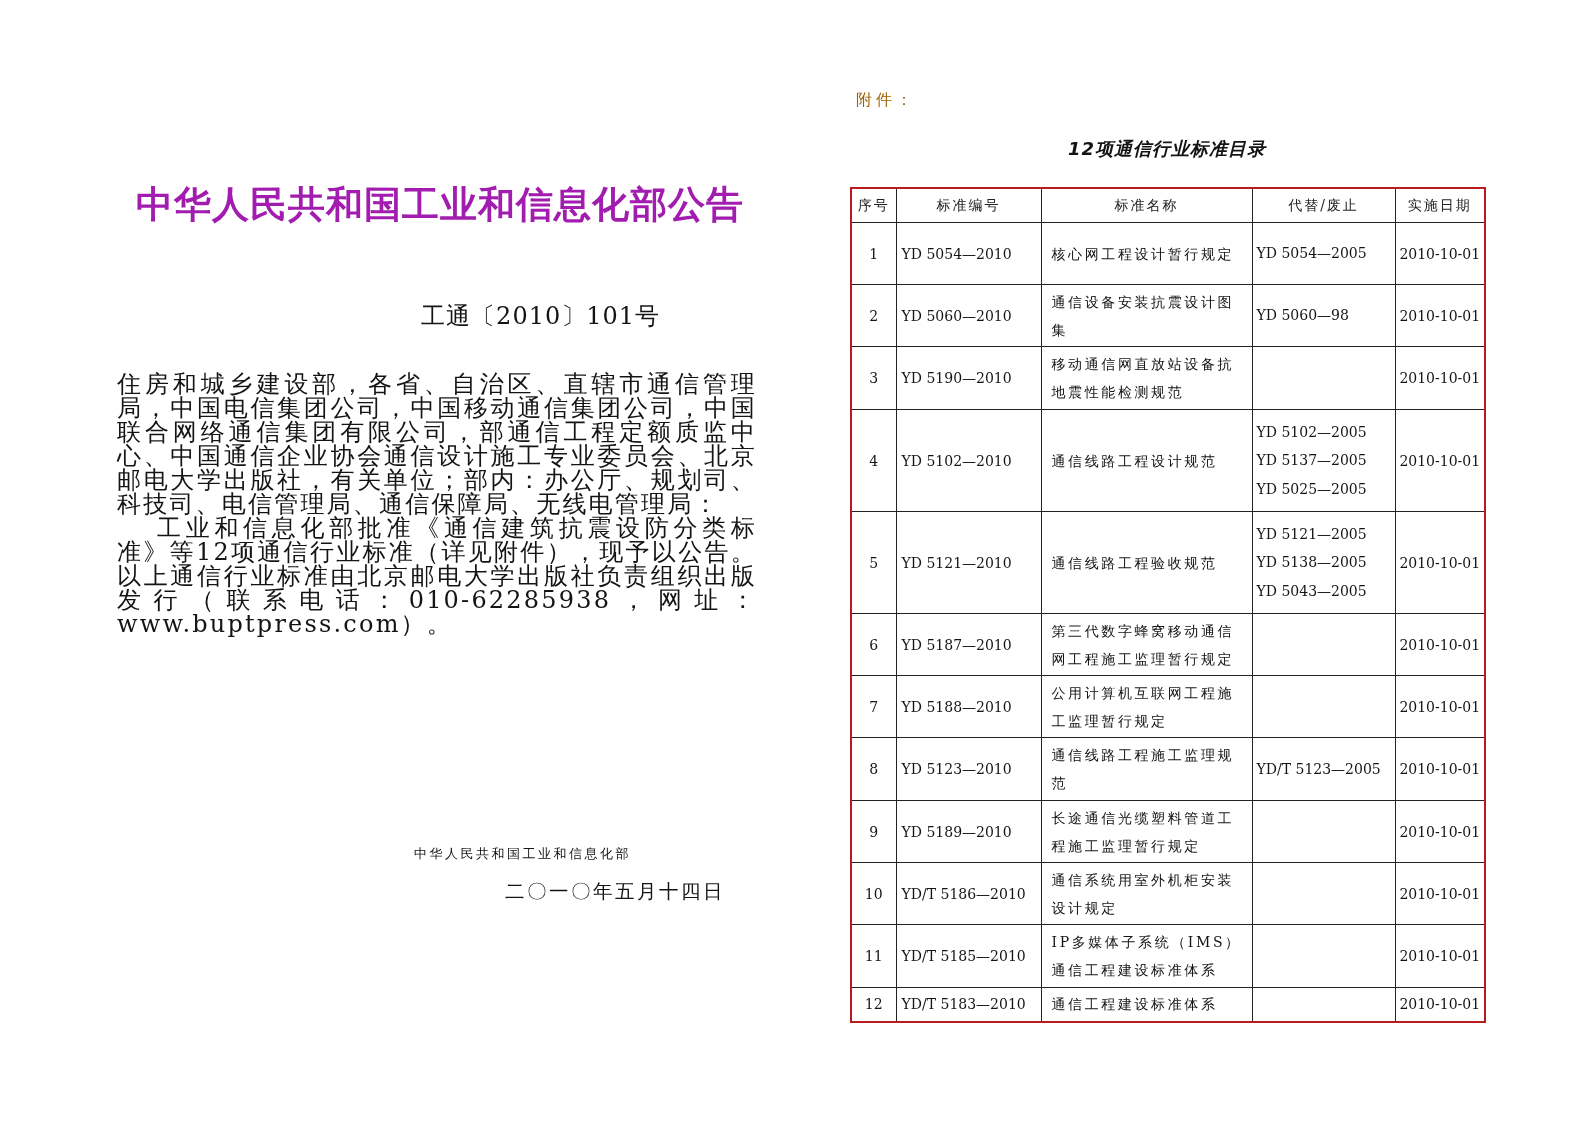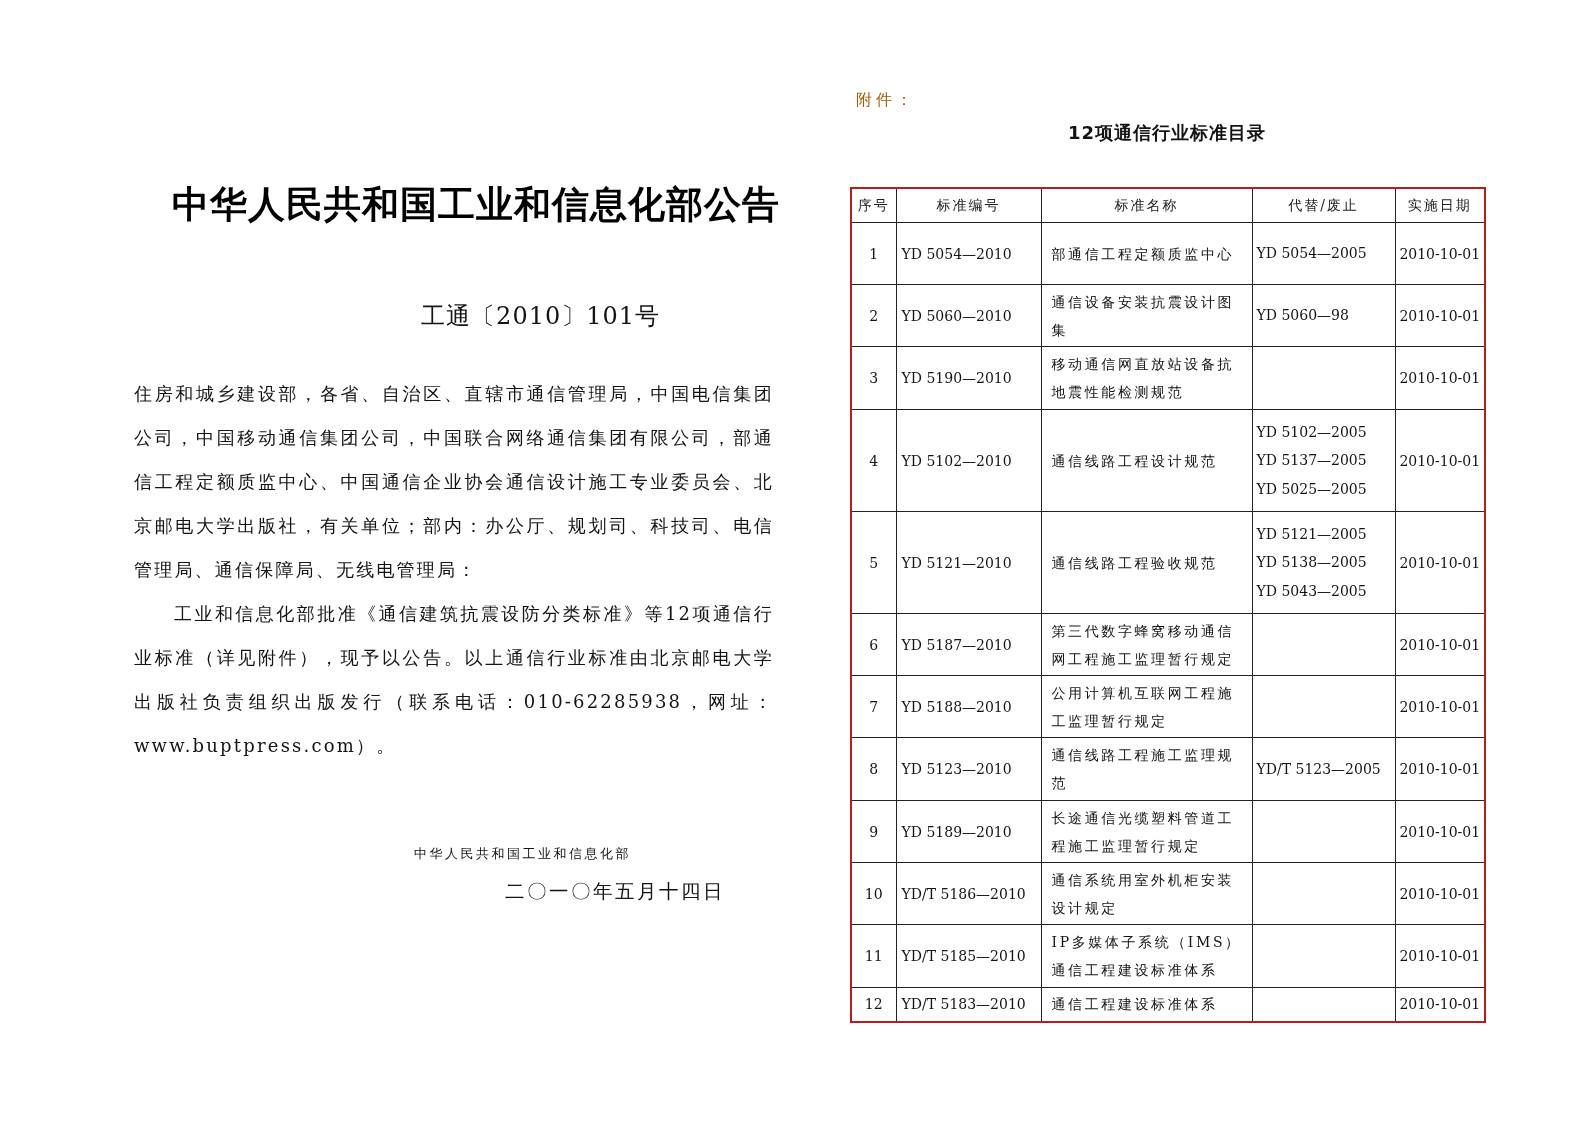--- a/index.html
+++ b/index.html
@@ -1,32 +1,32 @@
 <!DOCTYPE html>
 <html><head>
 <meta charset="utf-8">
 <style>
   html, body { margin: 0; padding: 0; background: #ffffff; }
   body { width: 1587px; height: 1134px; position: relative; overflow: hidden;
          font-family: "DejaVu Serif", "Liberation Serif", serif; color: #141414; }
   .abs { position: absolute; }
-  .title { left: 100px; top: 180px; width: 680px; text-align: right;
+  .title { left: 100px; top: 180px; width: 680px; text-align: center;
            font-family: "DejaVu Sans", sans-serif; font-weight: bold; font-size: 37px;
-           letter-spacing: 1px; color: #000000; }
+           letter-spacing: 1px; color: #a21caf; }
   .docno { left: 100px; top: 300px; width: 560px; text-align: right; font-size: 24px; letter-spacing: 1px; }
-  .body-text { left: 134px; top: 372px; width: 640px; font-size: 18px; line-height: 44px;
+  .body-text { left: 117px; top: 372px; width: 640px; font-size: 24px; line-height: 24px;
                letter-spacing: 2.2px; text-align: justify; }
   .body-text p { margin: 0; }
   .indent { text-indent: 40px; }
   .sign { left: 414px; top: 845px; font-size: 13px; letter-spacing: 2.5px; }
   .date { left: 505px; top: 878px; font-size: 19.5px; letter-spacing: 2.5px; }
 
   .attach-label { left: 856px; top: 90px; font-size: 16px; letter-spacing: 4px; color: #a16207; }
-  .table-title { left: 850px; top: 121px; width: 634px; text-align: center;
-                 font-family: "DejaVu Sans", sans-serif; font-weight: bold; font-size: 18px; letter-spacing: 1px; }
+  .table-title { left: 850px; top: 137px; width: 634px; text-align: center;
+                 font-family: "DejaVu Sans", sans-serif; font-weight: bold; font-size: 18px; letter-spacing: 1px; font-style: italic; }
 
   table.std { position: absolute; left: 850px; top: 187px; width: 634px; border-collapse: collapse;
               font-size: 14px; table-layout: fixed; }
   table.std th, table.std td { border: 1px solid #222; padding: 0; }
   table.std { border: 2px solid #b91c1c; }
   table.std th { font-weight: normal; height: 33px; text-align: center; letter-spacing: 2px; color: #222; }
   table.std td { vertical-align: middle; }
   td.c-no { text-align: center; }
   td.c-code { padding-left: 5px !important; white-space: nowrap; }
   td.c-name { padding: 0 8px 0 10px !important; line-height: 28px; letter-spacing: 2.6px; }
@@ -66,21 +66,21 @@
         <th>标准编号</th>
         <th>标准名称</th>
         <th>代替/废止</th>
         <th>实施日期</th>
       </tr>
     </thead>
     <tbody id="tbody">
         <tr style="height: 62px;">
           <td class="c-no">1</td>
           <td class="c-code">YD 5054—2010</td>
-          <td class="c-name">部通信工程定额质监中心</td>
+          <td class="c-name">核心网工程设计暂行规定</td>
           <td class="c-rep">
             <span class="rep-line">YD 5054—2005</span>
           </td>
           <td class="c-date">2010-10-01</td>
         </tr>
         <tr style="height: 62px;">
           <td class="c-no">2</td>
           <td class="c-code">YD 5060—2010</td>
           <td class="c-name">通信设备安装抗震设计图集</td>
           <td class="c-rep">

